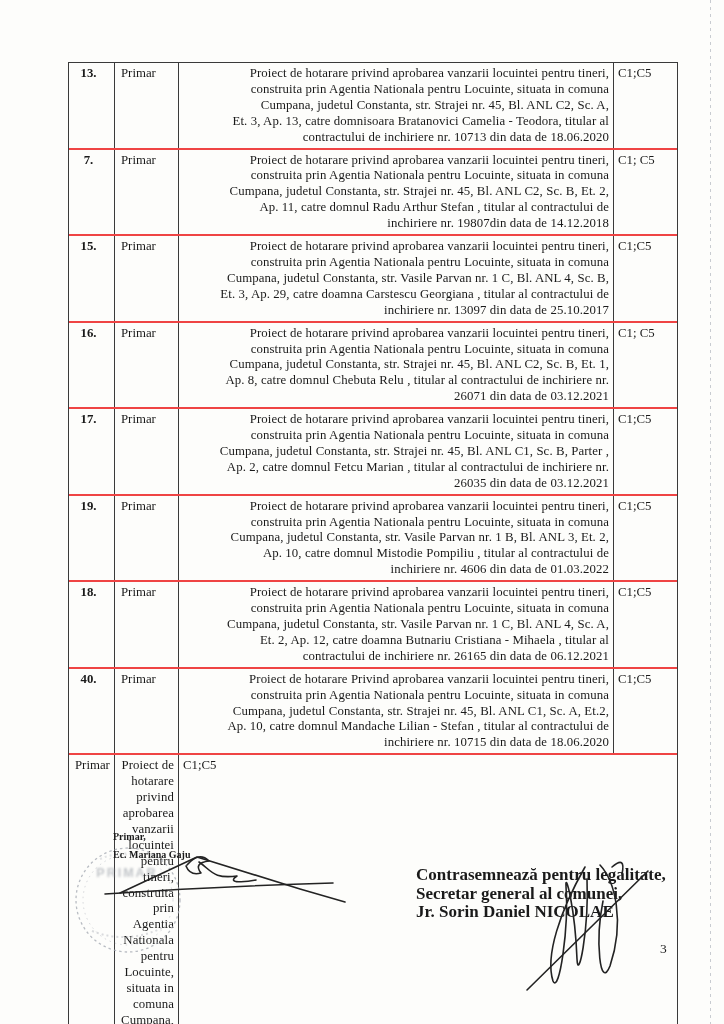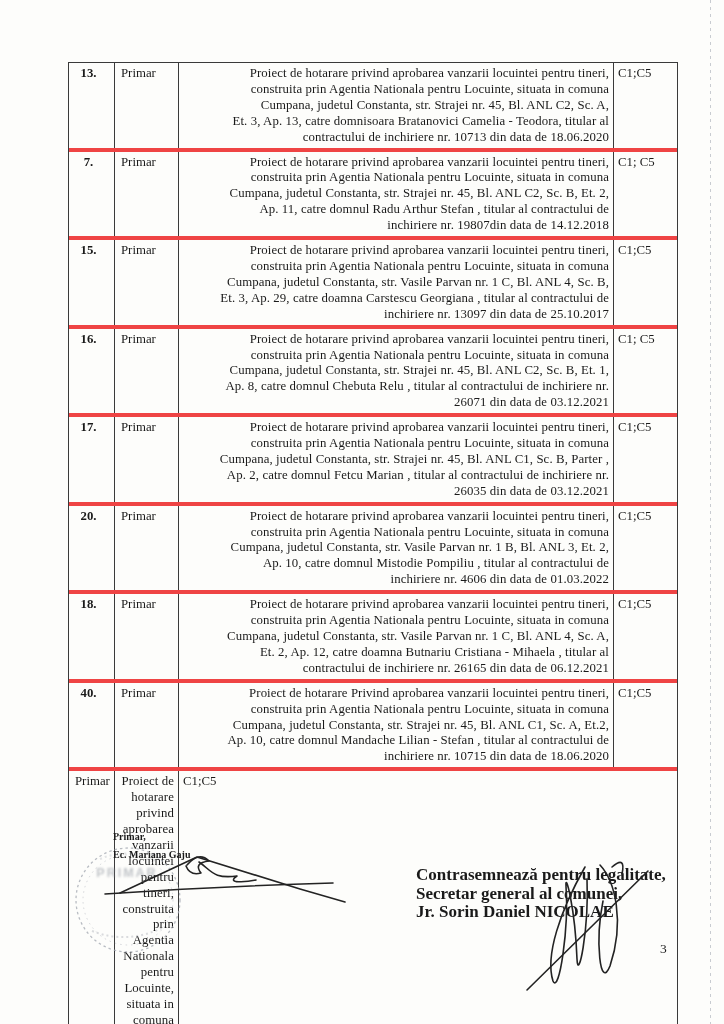--- a/index.html
+++ b/index.html
@@ -21,21 +21,21 @@
     opacity:.85;
   }
   .doc-table{
     position:absolute;left:68px;top:62px;width:610px;
     border:1px solid #3a3a3a;border-bottom:none;
     box-sizing:border-box;
   }
   .t-row{
     display:grid;
     grid-template-columns:46px 64px 435px 1fr;
-    border-bottom:4px solid #ef4444;
+    border-bottom:2px solid #ef4444;
     min-height:81px;
   }
   .t-cell{
     border-right:1px solid #3a3a3a;
     padding:3px 4px 2px 6px;
     font-size:12.8px;line-height:15.9px;
     box-sizing:border-box;
   }
   .t-cell:last-child{border-right:none;}
   .cell-no{
@@ -119,21 +119,21 @@
       <div class="t-cell cell-init">Primar</div>
       <div class="t-cell cell-desc">Proiect de hotarare privind aprobarea vanzarii locuintei pentru tineri,
 construita prin Agentia Nationala pentru Locuinte, situata in comuna
 Cumpana, judetul Constanta, str. Strajei nr. 45, Bl. ANL C1, Sc. B, Parter ,
 Ap. 2,  catre domnul Fetcu Marian , titular al contractului de inchiriere nr.
 26035 din data de 03.12.2021</div>
       <div class="t-cell cell-aviz">C1;C5</div>
     </div>
 
     <div class="t-row">
-      <div class="t-cell cell-no">20.</div>
+      <div class="t-cell cell-no">19.</div>
       <div class="t-cell cell-init">Primar</div>
       <div class="t-cell cell-desc">Proiect de hotarare privind aprobarea vanzarii locuintei pentru tineri,
 construita prin Agentia Nationala pentru Locuinte, situata in comuna
 Cumpana, judetul Constanta, str. Vasile Parvan nr. 1 B, Bl. ANL 3, Et. 2,
 Ap. 10,  catre domnul Mistodie Pompiliu , titular al contractului de
 inchiriere nr. 4606 din data de 01.03.2022</div>
       <div class="t-cell cell-aviz">C1;C5</div>
     </div>
 
     <div class="t-row">

